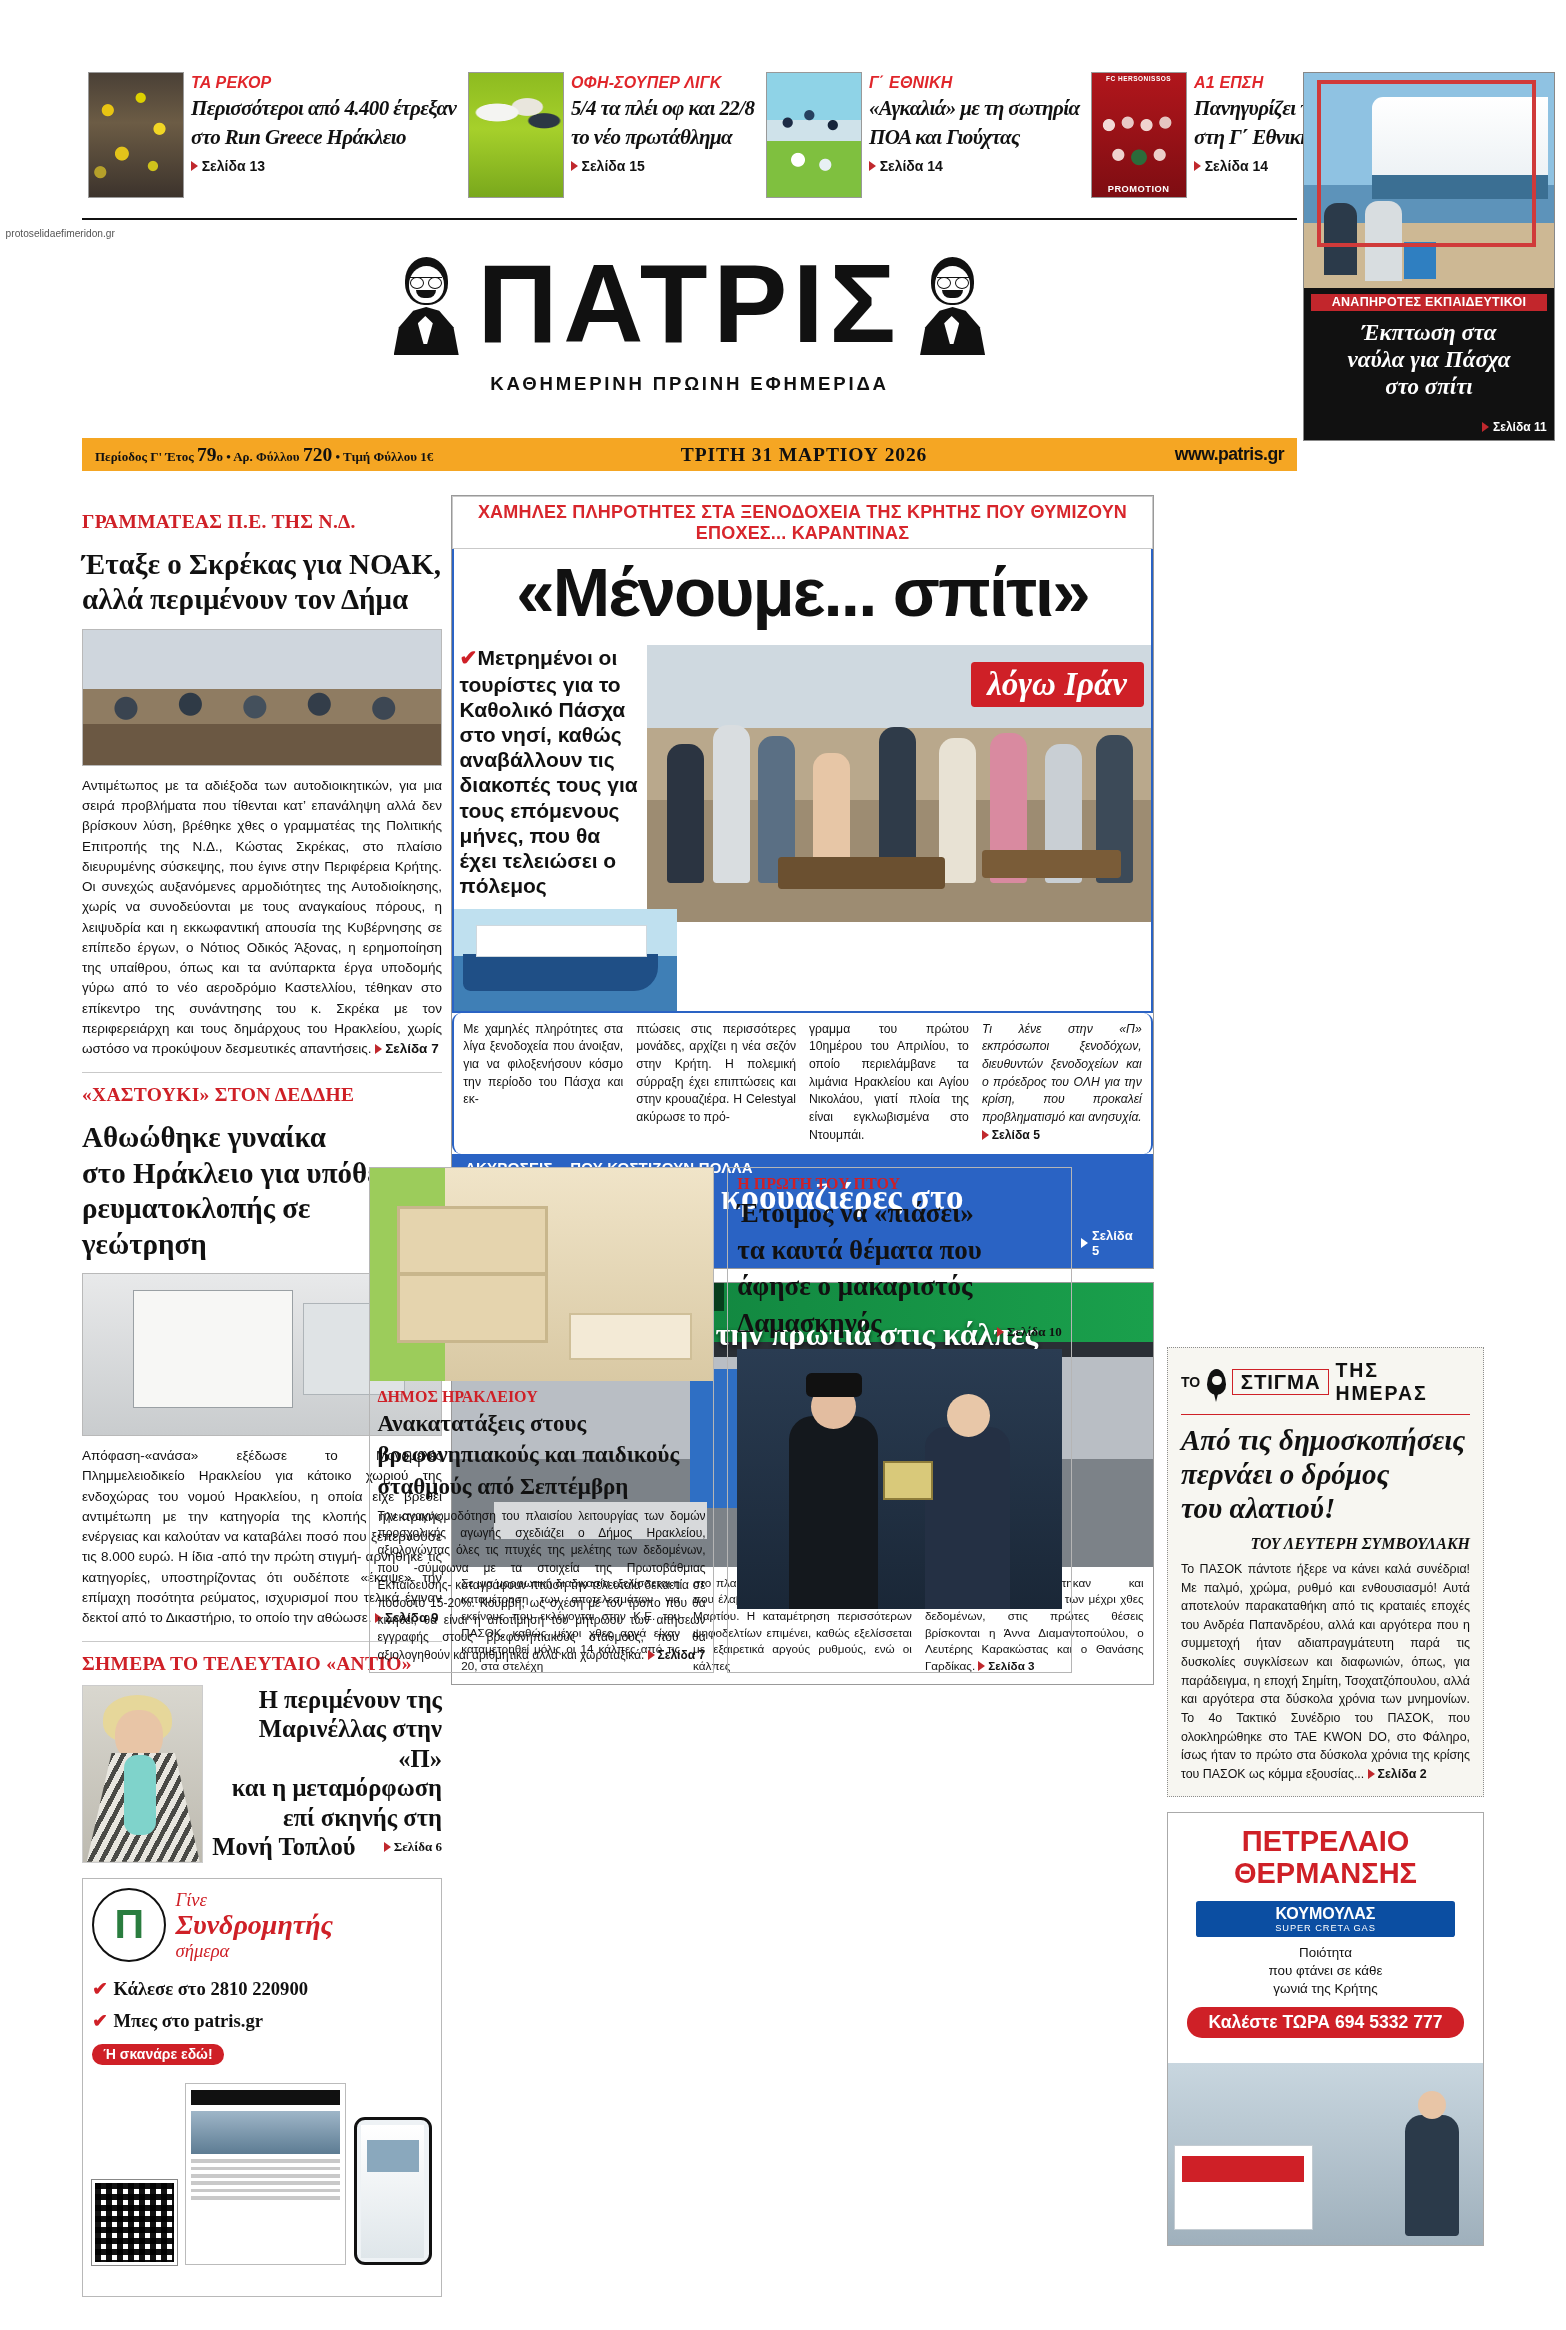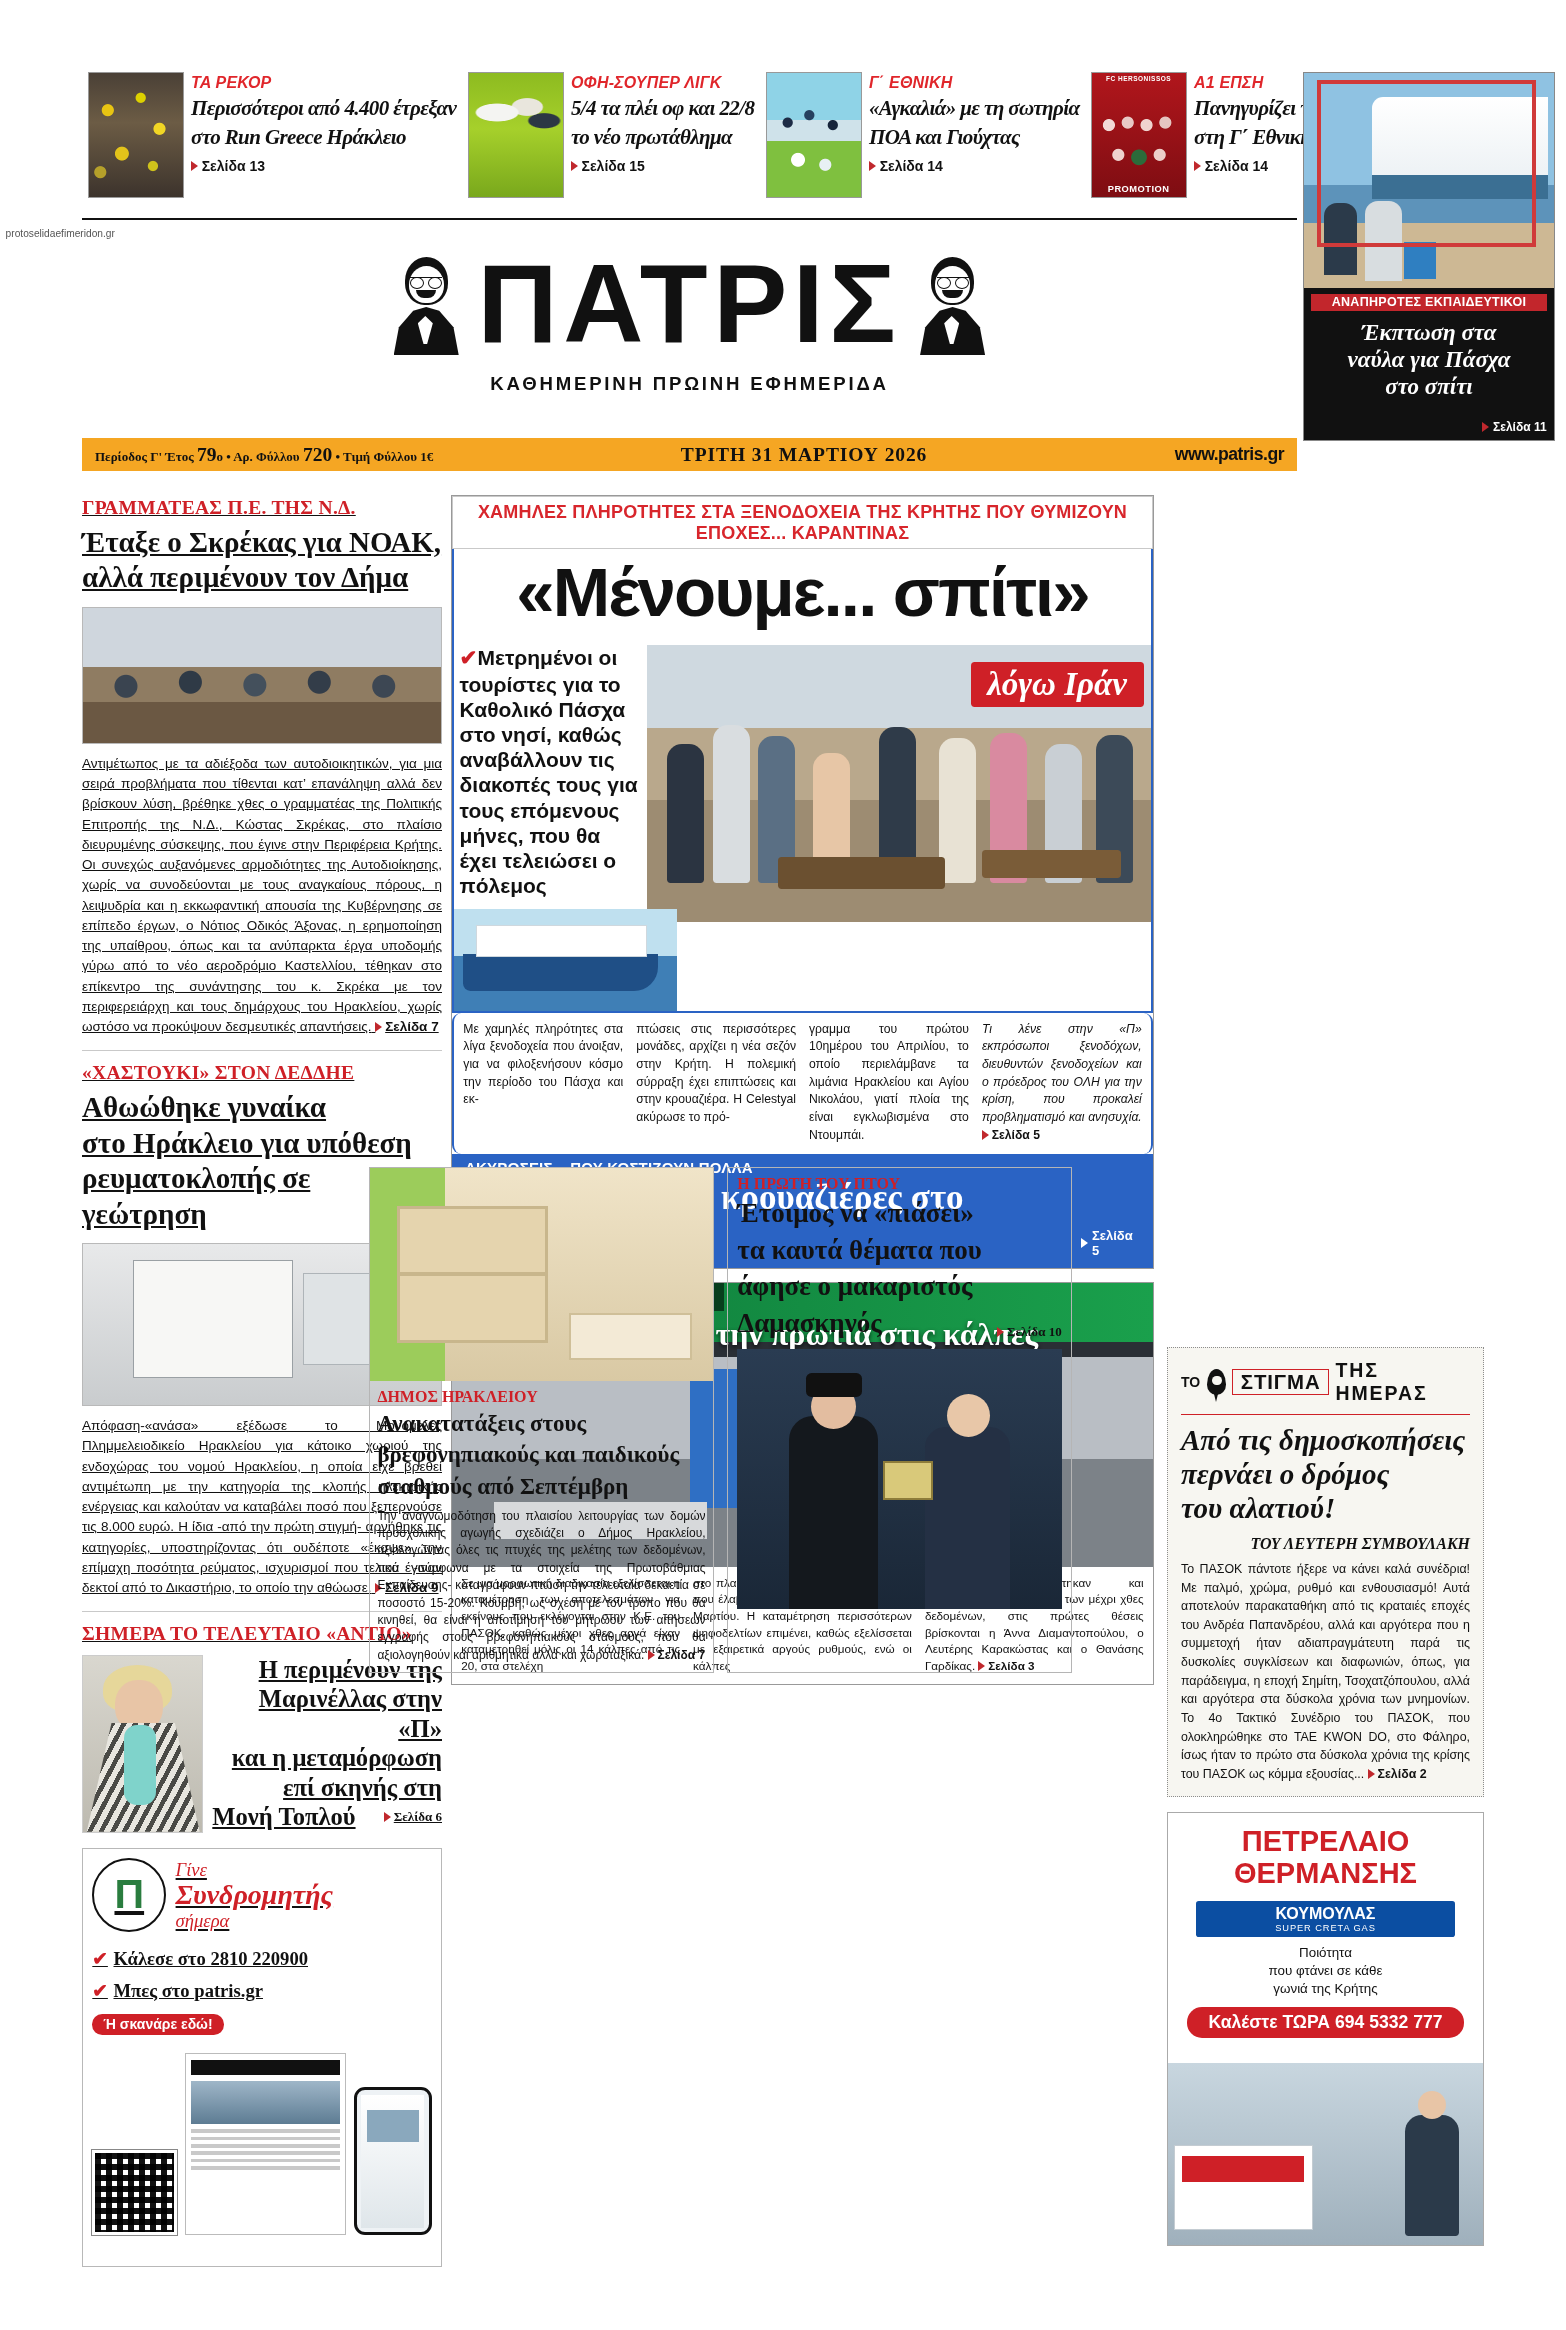--- a/index.html
+++ b/index.html
@@ -103,27 +103,27 @@
   .infobar { position:absolute; left:82px; top:438px; width:1215px; height:33px; background:#f5a623;
       display:flex; align-items:center; justify-content:space-between; padding:0 13px; }
   .ib-left { font-size:13px; font-weight:bold; font-family:"Liberation Serif", serif; }
   .ib-left b.big { font-size:19.5px; }
   .ib-mid { font-family:"Liberation Serif", serif; font-weight:bold; font-size:19.5px; letter-spacing:0.9px; }
   .ib-right { font-family:"Liberation Sans", sans-serif; font-weight:bold; font-size:17.6px; letter-spacing:-0.5px; }
 
   
   .grid { position:absolute; left:82px; top:495px; width:1402px; }
 
-  .lcol { position:absolute; left:0; top:2px; width:360px;text-decoration:underline; }
+  .lcol { position:absolute; left:0; top:16px; width:360px; }
   .ccol { position:absolute; left:369px; top:0; width:703px; }
   .rcol { position:absolute; left:1085px; top:0; width:317px; }
 
   
   .kicker-red { color:#cf2027; font-weight:bold; font-size:19.5px; font-family:"Liberation Serif", serif; letter-spacing:0.3px; }
-  .lhead { font-family:"Liberation Serif", serif; font-weight:bold; font-size:29px; line-height:1.22; margin-top:6px; }
+  .lhead { font-family:"Liberation Serif", serif; font-weight:bold; font-size:29px; line-height:1.22; margin-top:14px; }
   .lphoto { width:100%; height:137px; margin-top:11px; border:0.9px solid #b9b9b9; position:relative; overflow:hidden; }
   .meeting { background:linear-gradient(#cfd6dd 0 44%, #8f7c62 44% 100%); }
   .meeting::after{content:"";position:absolute;inset:0;background:
     radial-gradient(circle at 12% 58%, #3a4450 0 11px, transparent 12px),
     radial-gradient(circle at 30% 55%, #2f3a46 0 11px, transparent 12px),
     radial-gradient(circle at 48% 57%, #44505c 0 11px, transparent 12px),
     radial-gradient(circle at 66% 55%, #333d49 0 11px, transparent 12px),
     radial-gradient(circle at 84% 58%, #3d4753 0 11px, transparent 12px),
     linear-gradient(transparent 70%, #6b5843 70%);}
   .meter { background:linear-gradient(#e8e9ea,#c9ccce); }

